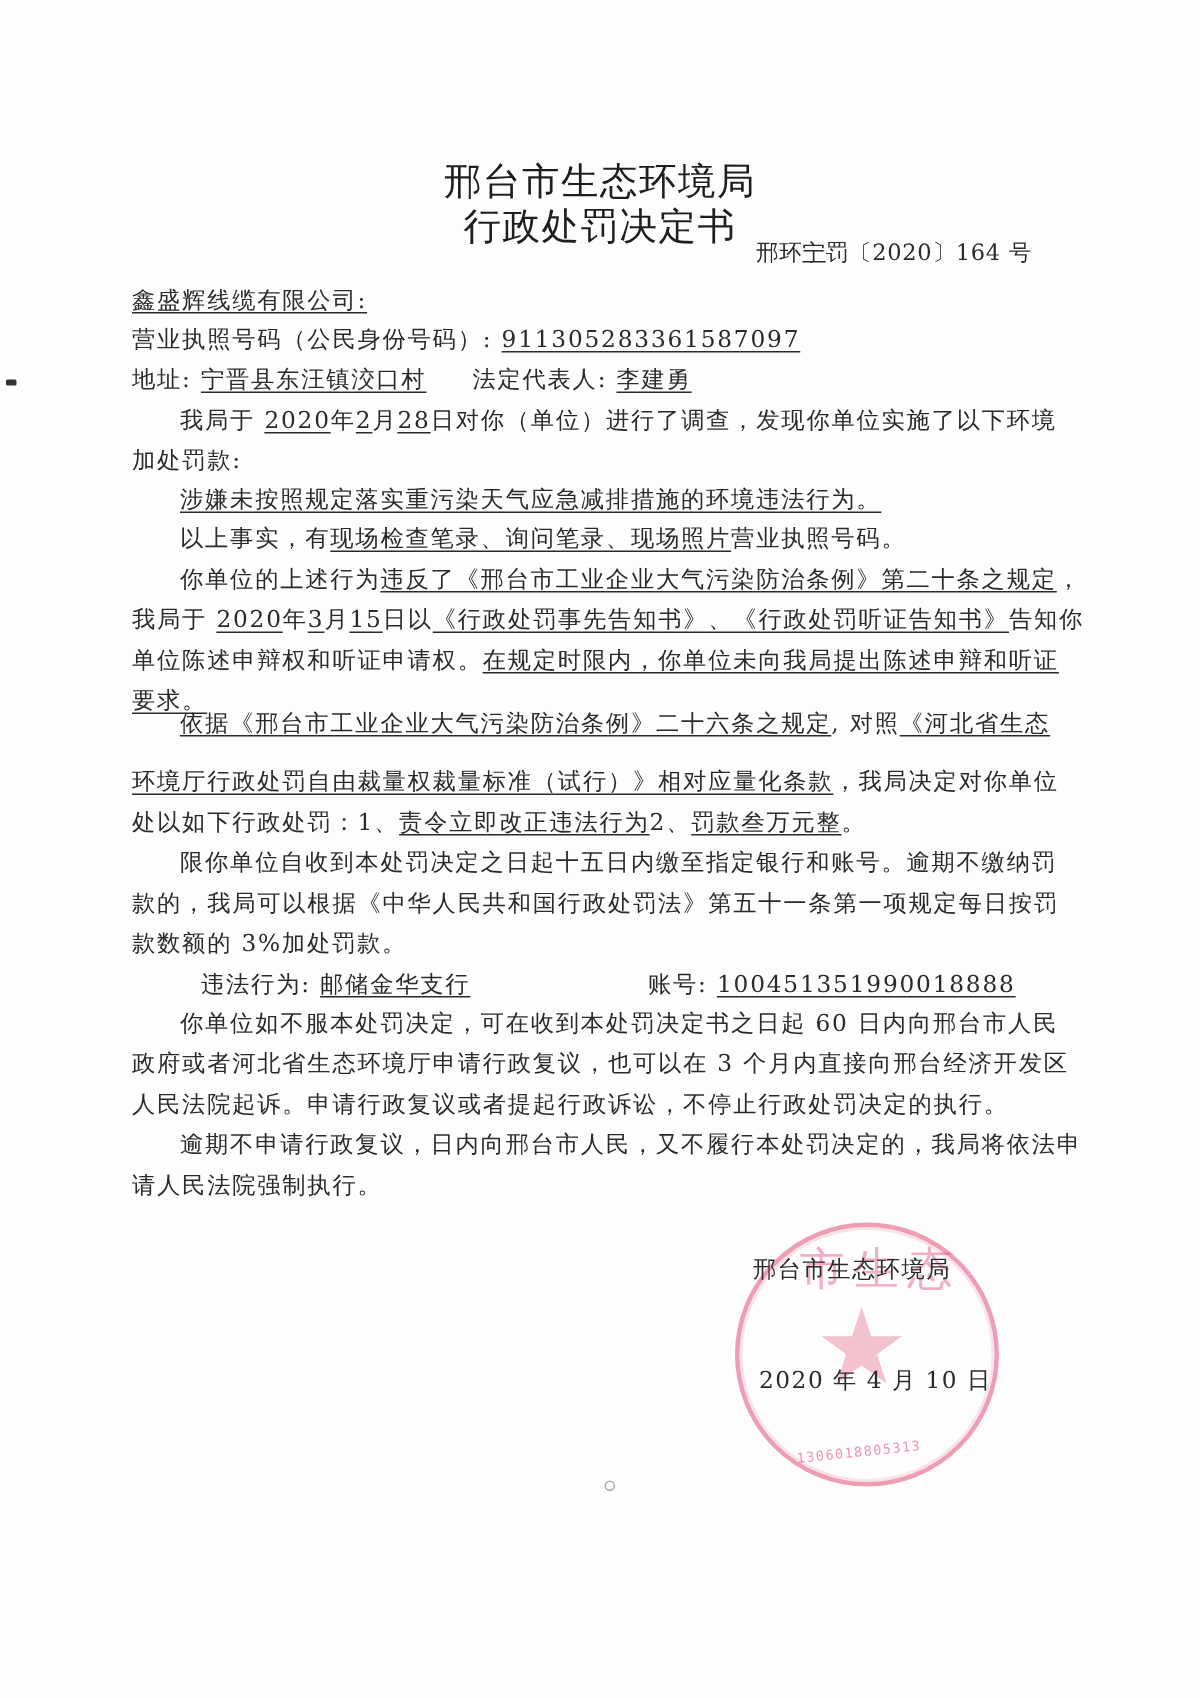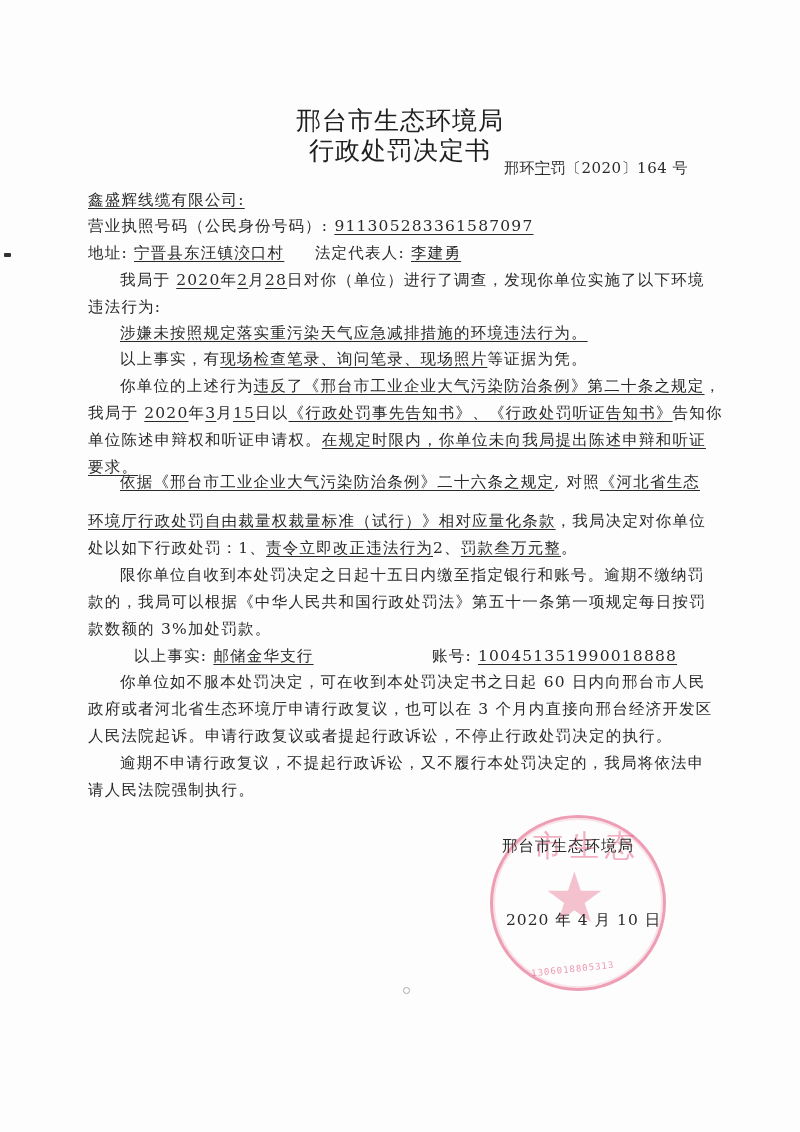--- a/index.html
+++ b/index.html
@@ -64,26 +64,26 @@
   <span>地址:</span>
   <u>宁晋县东汪镇洨口村</u>&nbsp;&nbsp;&nbsp;&nbsp;
   <span>法定代表人:</span>
   <u>李建勇</u>
 </div>
 
 <div class="line ind" style="top:270px">
   <span>我局于</span>
   <u>2020</u><span>年</span><u>2</u><span>月</span><u>28</u><span>日对你（单位）进行了调查，发现你单位实施了以下环境</span>
 </div>
-<div class="line" style="top:297px">违法行为:</div>
+<div class="line" style="top:297px">加处罚款:</div>
 <div class="line ind" style="top:323px">
   <u>涉嫌未按照规定落实重污染天气应急减排措施的环境违法行为。</u>
 </div>
 <div class="line ind" style="top:349px">
-  <span>以上事实，有</span><u>现场检查笔录、询问笔录、现场照片</u><span>等证据为凭。</span>
+  <span>以上事实，有</span><u>现场检查笔录、询问笔录、现场照片</u><span>营业执照号码。</span>
 </div>
 
 <div class="line ind" style="top:376px">
   <span>你单位的上述行为</span><u>违反了《邢台市工业企业大气污染防治条例》第二十条之规定</u><span>，</span>
 </div>
 <div class="line" style="top:403px">
   <span>我局于</span>
   <u>2020</u><span>年</span><u>3</u><span>月</span><u>15</u><span>日以</span><u>《行政处罚事先告知书》、《行政处罚听证告知书》</u><span>告知你</span>
 </div>
 <div class="line" style="top:430px">
@@ -101,33 +101,33 @@
 </div>
 <div class="line" style="top:538px">
   <span>处以如下行政处罚：1、</span><u>责令立即改正违法行为</u><span>2、</span><u>罚款叁万元整</u><span>。</span>
 </div>
 
 <div class="line ind" style="top:565px">限你单位自收到本处罚决定之日起十五日内缴至指定银行和账号。逾期不缴纳罚</div>
 <div class="line" style="top:592px">款的，我局可以根据《中华人民共和国行政处罚法》第五十一条第一项规定每日按罚</div>
 <div class="line" style="top:619px">款数额的 3%加处罚款。</div>
 
 <div class="line" style="top:646px; left:134px">
-  <span>以上事实:</span>
+  <span>违法行为:</span>
   <u>邮储金华支行</u>
 </div>
 <div class="line" style="top:646px; left:432px; width:300px">
   <span>账号:</span>
   <u>100451351990018888</u>
 </div>
 
 <div class="line ind" style="top:672px">你单位如不服本处罚决定，可在收到本处罚决定书之日起 60 日内向邢台市人民</div>
 <div class="line" style="top:699px">政府或者河北省生态环境厅申请行政复议，也可以在 3 个月内直接向邢台经济开发区</div>
 <div class="line" style="top:726px">人民法院起诉。申请行政复议或者提起行政诉讼，不停止行政处罚决定的执行。</div>
 
-<div class="line ind" style="top:753px">逾期不申请行政复议，不提起行政诉讼，又不履行本处罚决定的，我局将依法申</div>
+<div class="line ind" style="top:753px">逾期不申请行政复议，日内向邢台市人民，又不履行本处罚决定的，我局将依法申</div>
 <div class="line" style="top:780px">请人民法院强制执行。</div>
 
 <div class="stamp">
   <div class="arc">市生态</div>
   <div class="star">★</div>
   <div class="code">1306018805313</div>
 </div>
 
 <div class="sig sig1">邢台市生态环境局</div>
 <div class="sig sig2">2020 年 4 月 10 日</div>

